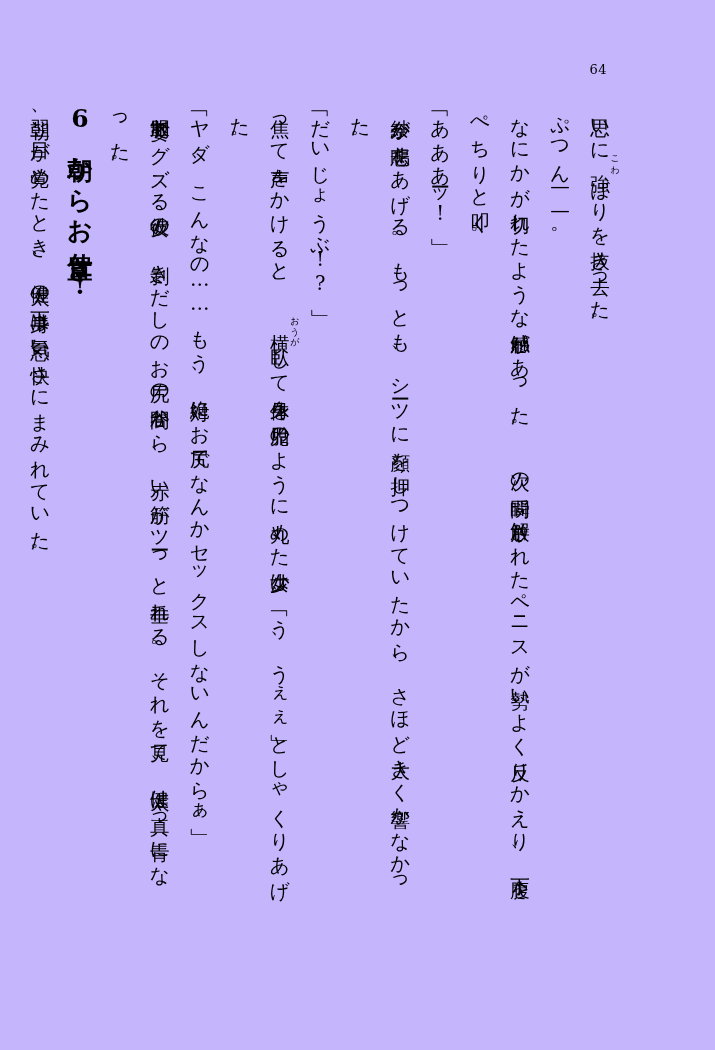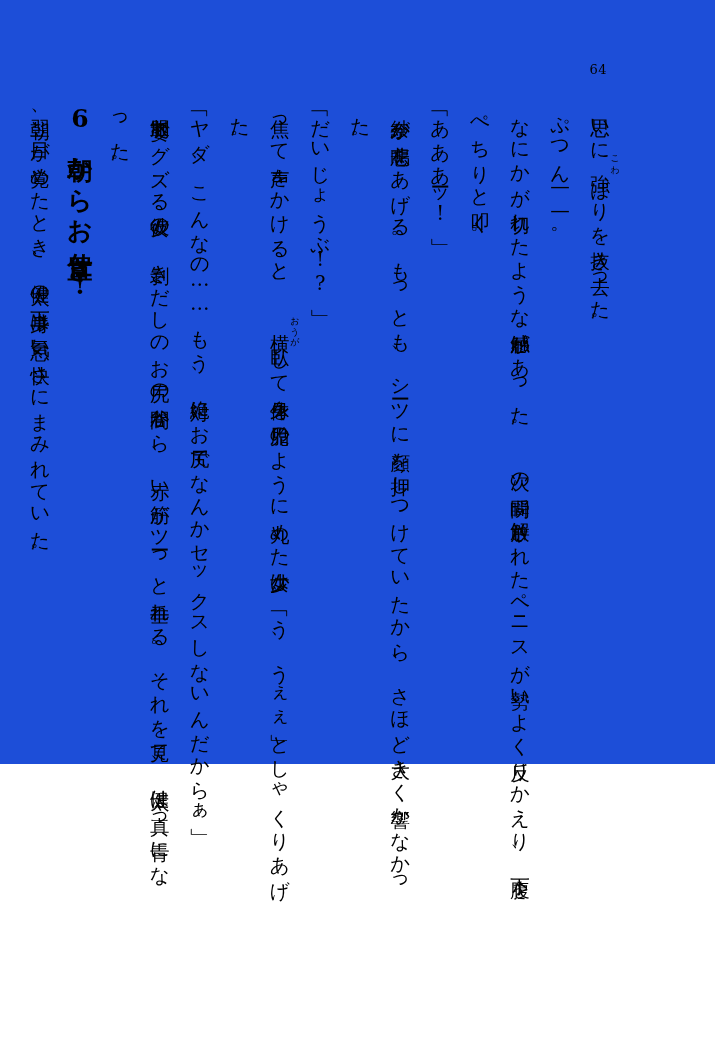--- a/index.html
+++ b/index.html
@@ -11,22 +11,22 @@
     width: 715px;
     height: 1050px;
     overflow: hidden;
     font-family: "DejaVu Serif", serif;
     color: #000000;
   }
 
   .page {
     position: relative;
     width: 715px;
-    height: 764px;
-    background: #1d4ed8;
+    height: 1050px;
+    background: #c4b5fd;
   }
 
   
   .page-number {
     position: absolute;
     top: 62px;
     right: 108px;
     font-size: 13px;
     font-family: "DejaVu Serif", serif;
     letter-spacing: 0.5px;

